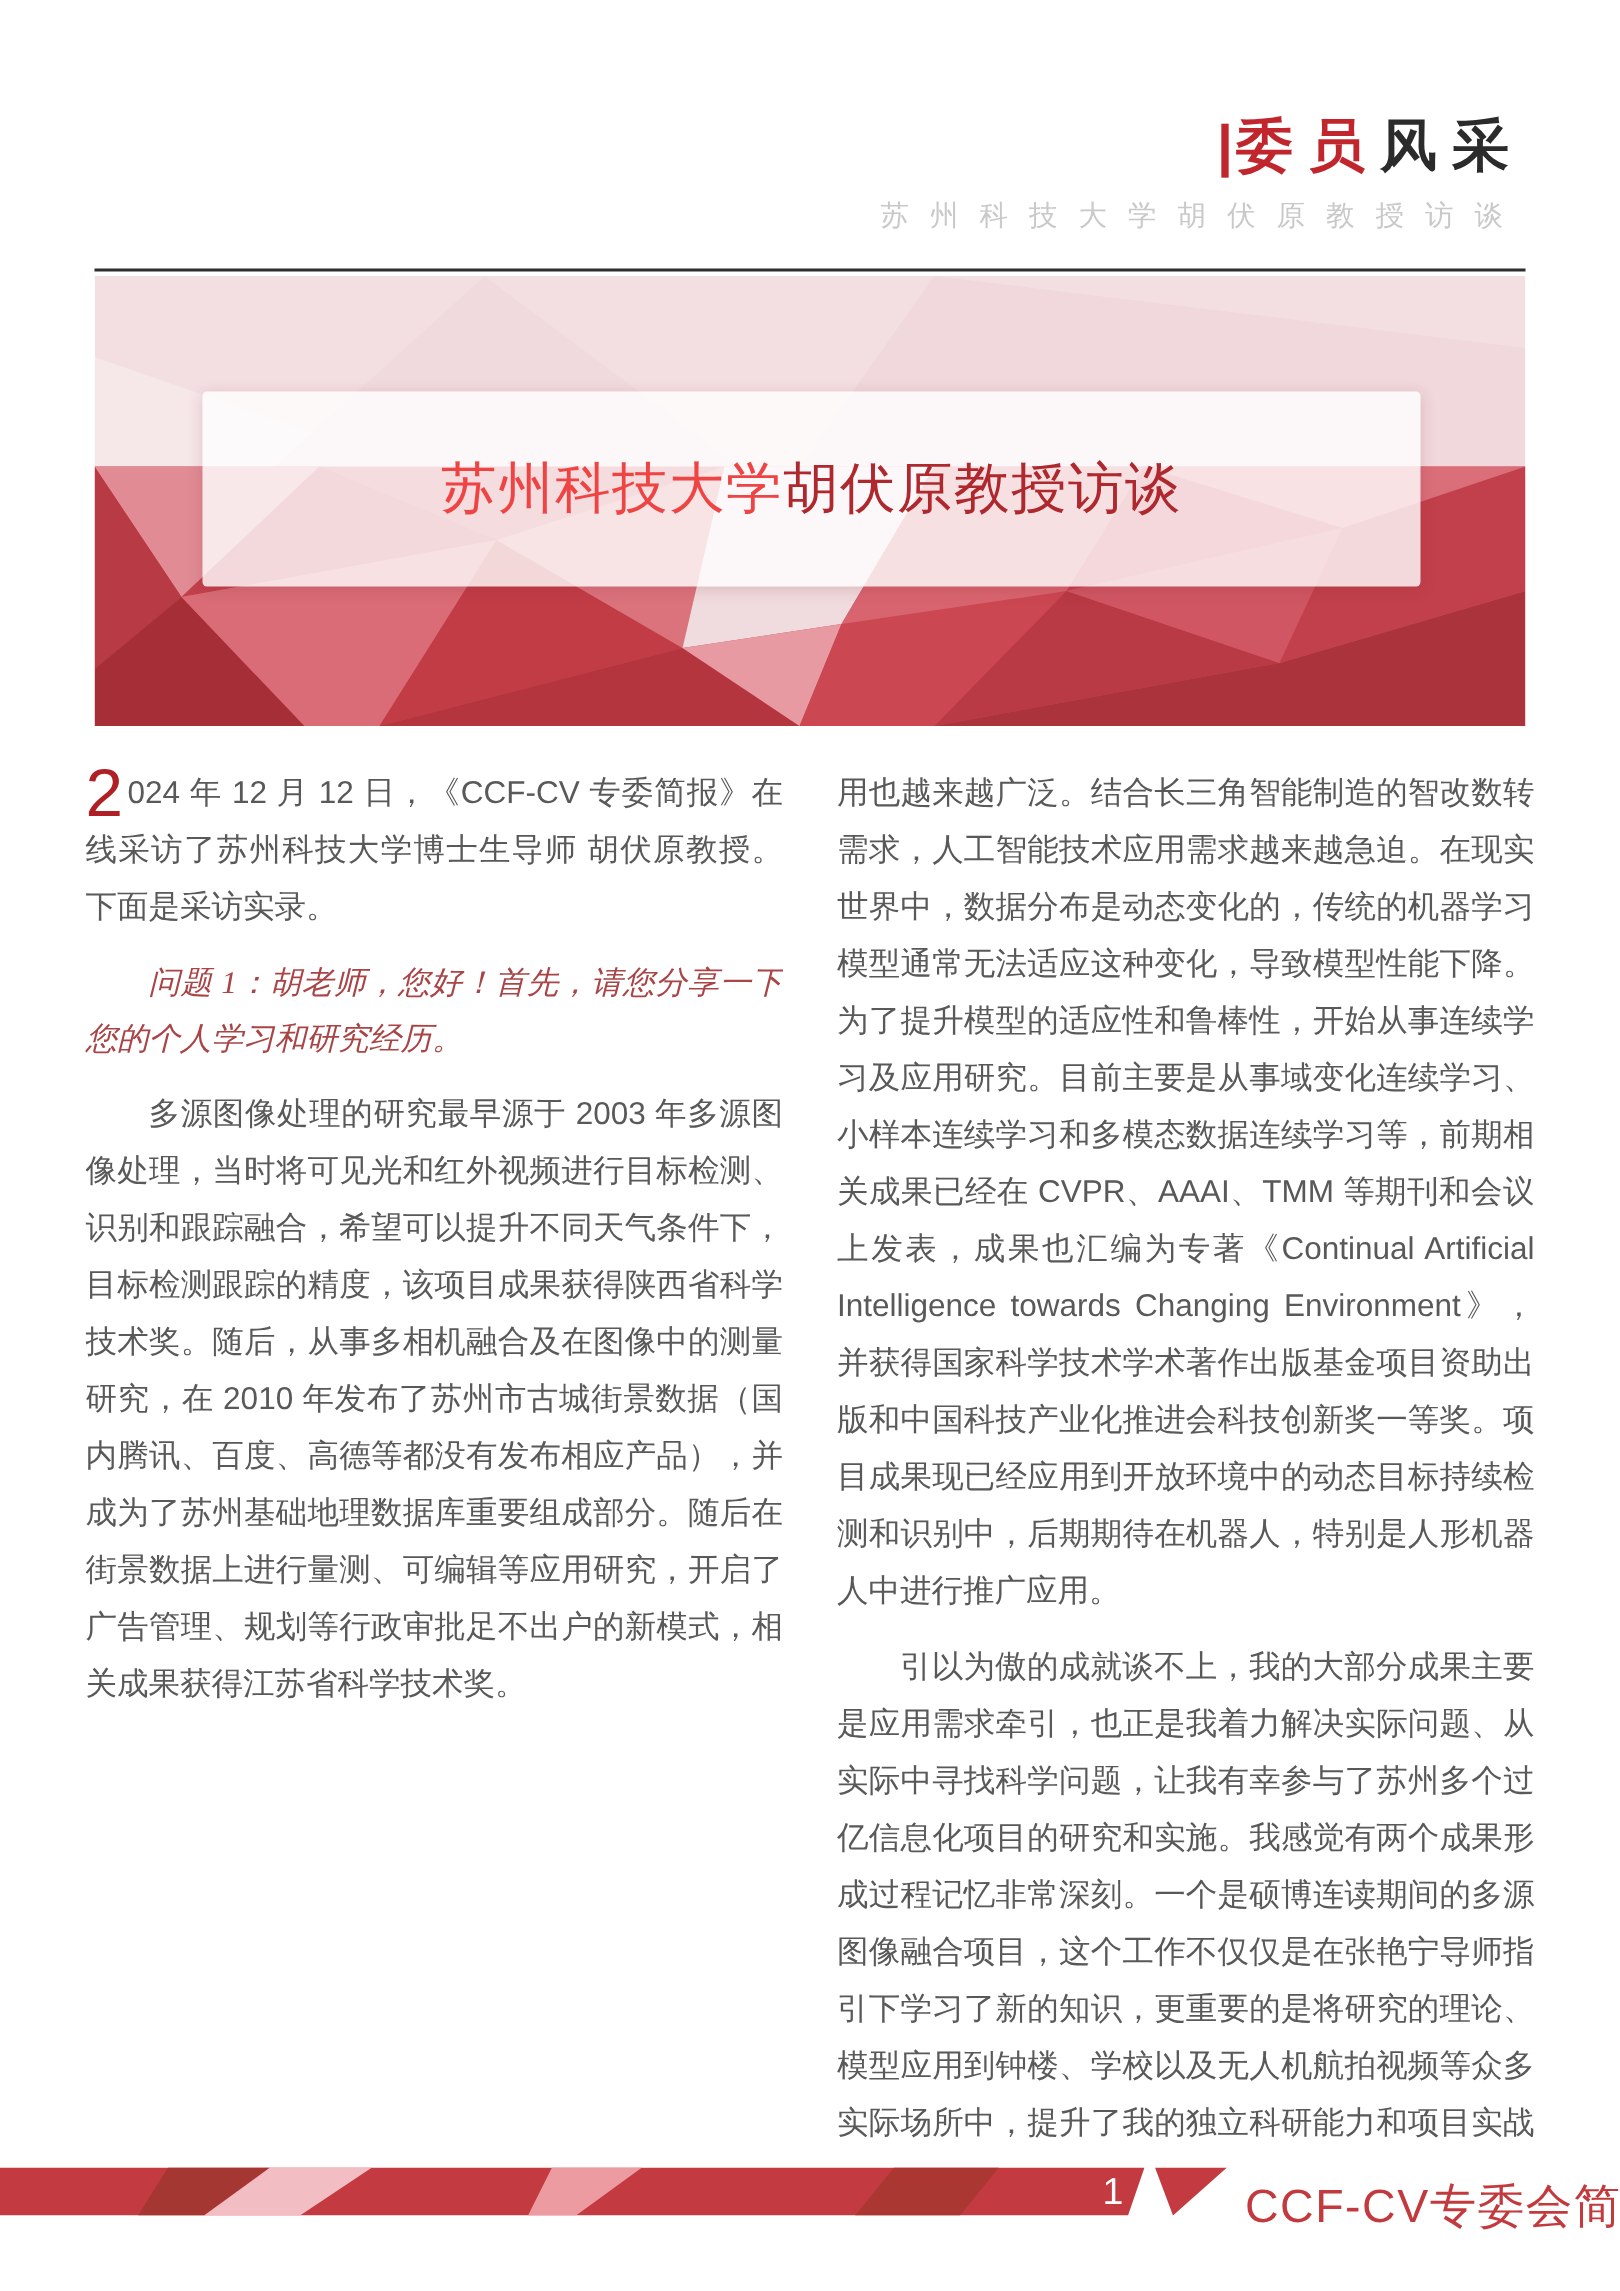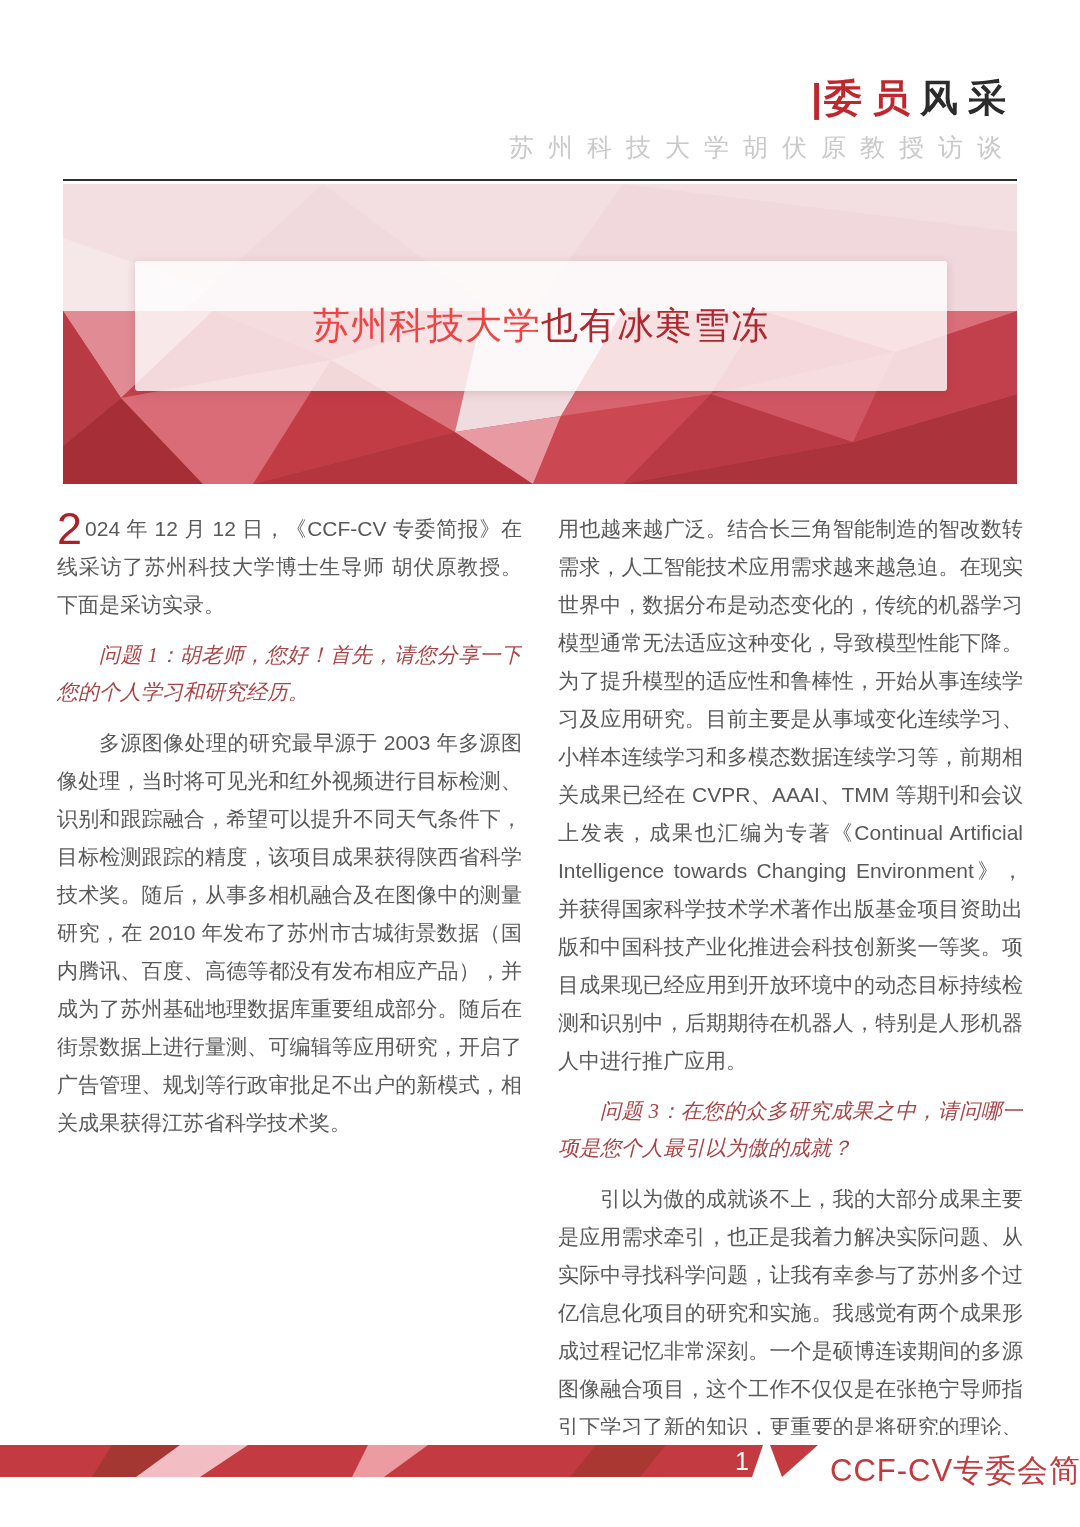--- a/index.html
+++ b/index.html
@@ -17,21 +17,21 @@
   }
   #header .badge{
     font-size:38px; font-weight:bold; letter-spacing:10px; line-height:46px;
     white-space:nowrap;
   }
   #header .badge .bar{color:var(--accent-red); font-weight:bold; letter-spacing:2px;}
   #header .badge .red{color:var(--accent-red);}
   #header .badge .dark{color:#2b2b2b;}
   #header .subtitle{
     margin-top:10px;
-    font-size:25px; color:var(--subtitle-gray); letter-spacing:14px; white-space:nowrap;
+    font-size:19px; color:var(--subtitle-gray); letter-spacing:14px; white-space:nowrap;
   }
   
   #top-rule{
     position:absolute; left:63px; top:156px; width:954px; height:2px;
     background:#2e2e2e;
   }
   #banner{
     position:absolute; left:63px; top:161px; width:954px; height:300px;
     overflow:hidden;
   }
@@ -123,33 +123,32 @@
       <polygon points="560,127 700,127 648,210 498,232" fill="#d8646f"></polygon>
       <polygon points="648,210 790,258 560,300" fill="#b93944"></polygon>
       <polygon points="700,127 832,168 648,210" fill="#c73f4a"></polygon>
       <polygon points="832,168 790,258 648,210" fill="#d05663"></polygon>
       <polygon points="790,258 954,210 954,300 560,300" fill="#ab343c"></polygon>
       <polygon points="832,168 954,127 954,210 790,258" fill="#c2404b"></polygon>
       <polygon points="700,127 954,127 832,168" fill="#da6e79"></polygon>
     </svg>
     <div id="banner-card">
       <span class="t-dark">苏州科技大学</span>
-        <span class="t-red">也有冰寒雪冻</span>
+        <span class="t-red">胡伏原教授访谈</span>
     </div>
   </div>
 
   <div id="article">
     <div class="col" id="col-left">
         <p class="lead"><span class="dropcap">2</span>024 年 12 月 12 日，《CCF-CV 专委简报》在线采访了苏州科技大学博士生导师 胡伏原教授。下面是采访实录。</p>
         <p class="question">问题 1：胡老师，您好！首先，请您分享一下您的个人学习和研究经历。</p>
         <p class="answer">多源图像处理的研究最早源于 2003 年多源图像处理，当时将可见光和红外视频进行目标检测、识别和跟踪融合，希望可以提升不同天气条件下，目标检测跟踪的精度，该项目成果获得陕西省科学技术奖。随后，从事多相机融合及在图像中的测量研究，在 2010 年发布了苏州市古城街景数据（国内腾讯、百度、高德等都没有发布相应产品），并成为了苏州基础地理数据库重要组成部分。随后在街景数据上进行量测、可编辑等应用研究，开启了广告管理、规划等行政审批足不出户的新模式，相关成果获得江苏省科学技术奖。</p>
       </div>
     <div class="col" id="col-right">
         <p class="answer flush">用也越来越广泛。结合长三角智能制造的智改数转需求，人工智能技术应用需求越来越急迫。在现实世界中，数据分布是动态变化的，传统的机器学习模型通常无法适应这种变化，导致模型性能下降。为了提升模型的适应性和鲁棒性，开始从事连续学习及应用研究。目前主要是从事域变化连续学习、小样本连续学习和多模态数据连续学习等，前期相关成果已经在 CVPR、AAAI、TMM 等期刊和会议上发表，成果也汇编为专著《Continual Artificial Intelligence towards Changing Environment》，并获得国家科学技术学术著作出版基金项目资助出版和中国科技产业化推进会科技创新奖一等奖。项目成果现已经应用到开放环境中的动态目标持续检测和识别中，后期期待在机器人，特别是人形机器人中进行推广应用。</p>
-        <p class="question">问题 3：在您的众多研究成果之中，请问哪一项是您个人最引以为傲的成就？</p>
         <p class="answer">引以为傲的成就谈不上，我的大部分成果主要是应用需求牵引，也正是我着力解决实际问题、从实际中寻找科学问题，让我有幸参与了苏州多个过亿信息化项目的研究和实施。我感觉有两个成果形成过程记忆非常深刻。一个是硕博连读期间的多源图像融合项目，这个工作不仅仅是在张艳宁导师指引下学习了新的知识，更重要的是将研究的理论、模型应用到钟楼、学校以及无人机航拍视频等众多实际场所中，提升了我的独立科研能力和项目实战管理能力。项目实施过程中，既有白天+黑夜 24 小时不间断的实验室验证实验，也有冰寒雪冻</p>
       </div>
   </div>
 
   <svg id="footer-bar" width="820" height="32" viewBox="0 0 820 32">
     <polygon points="0,0 763,0 752,32 0,32" fill="#c33b40"></polygon>
     <polygon points="112,0 180,0 136,32 92,32" fill="#a53732"></polygon>
     <polygon points="180,0 248,0 200,32 136,32" fill="#f2bdc3"></polygon>
     <polygon points="368,0 428,0 384,32 352,32" fill="#ec9ba1"></polygon>
     <polygon points="596,0 666,0 640,32 570,32" fill="#ab3733"></polygon>

